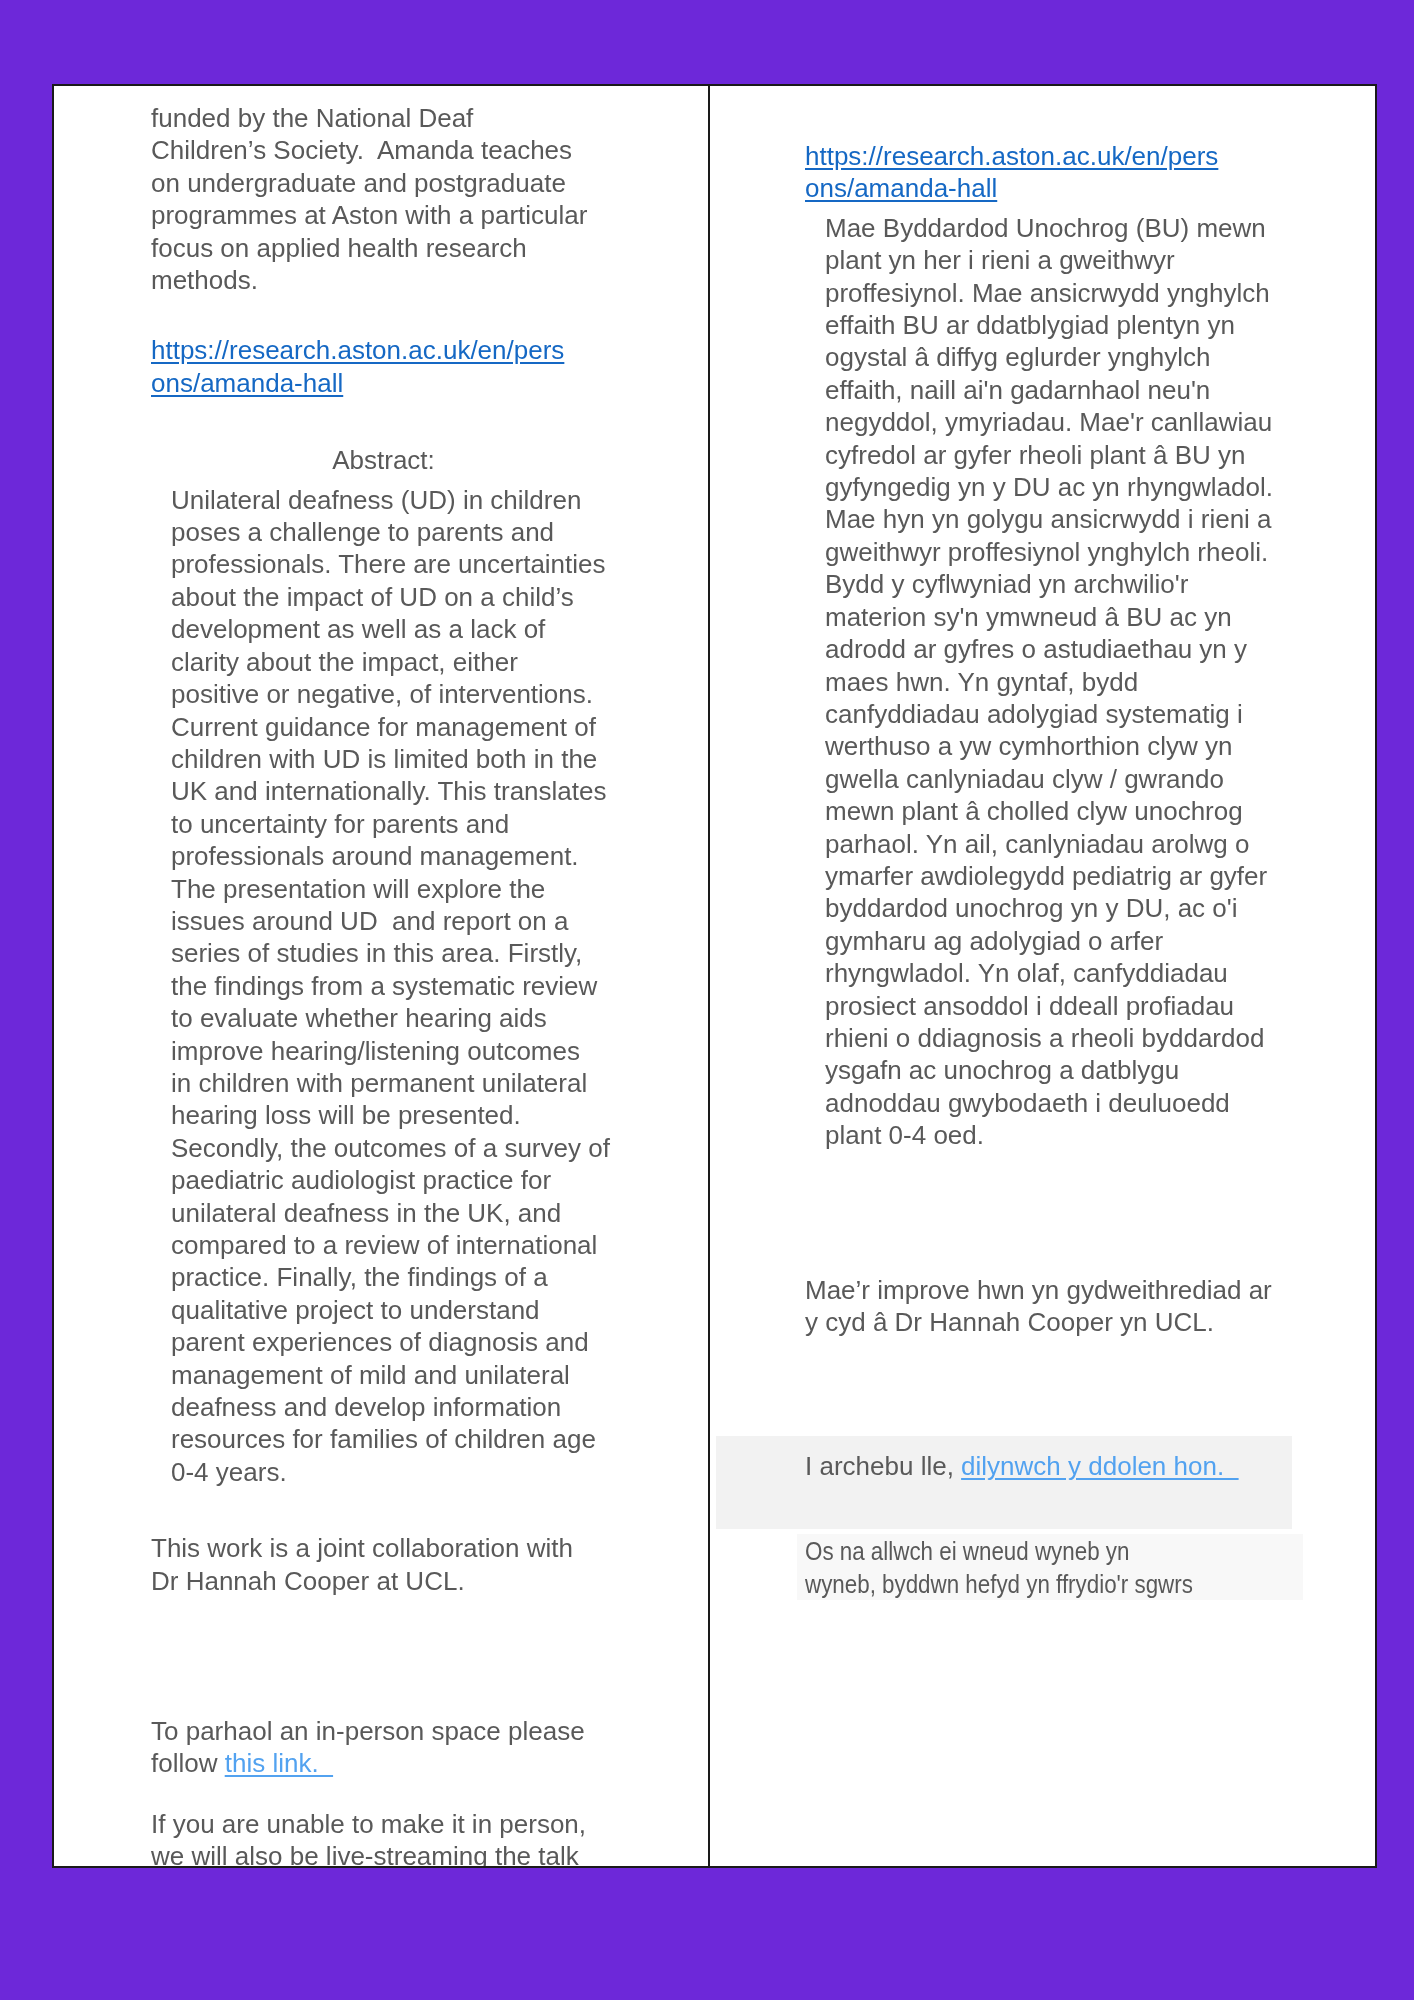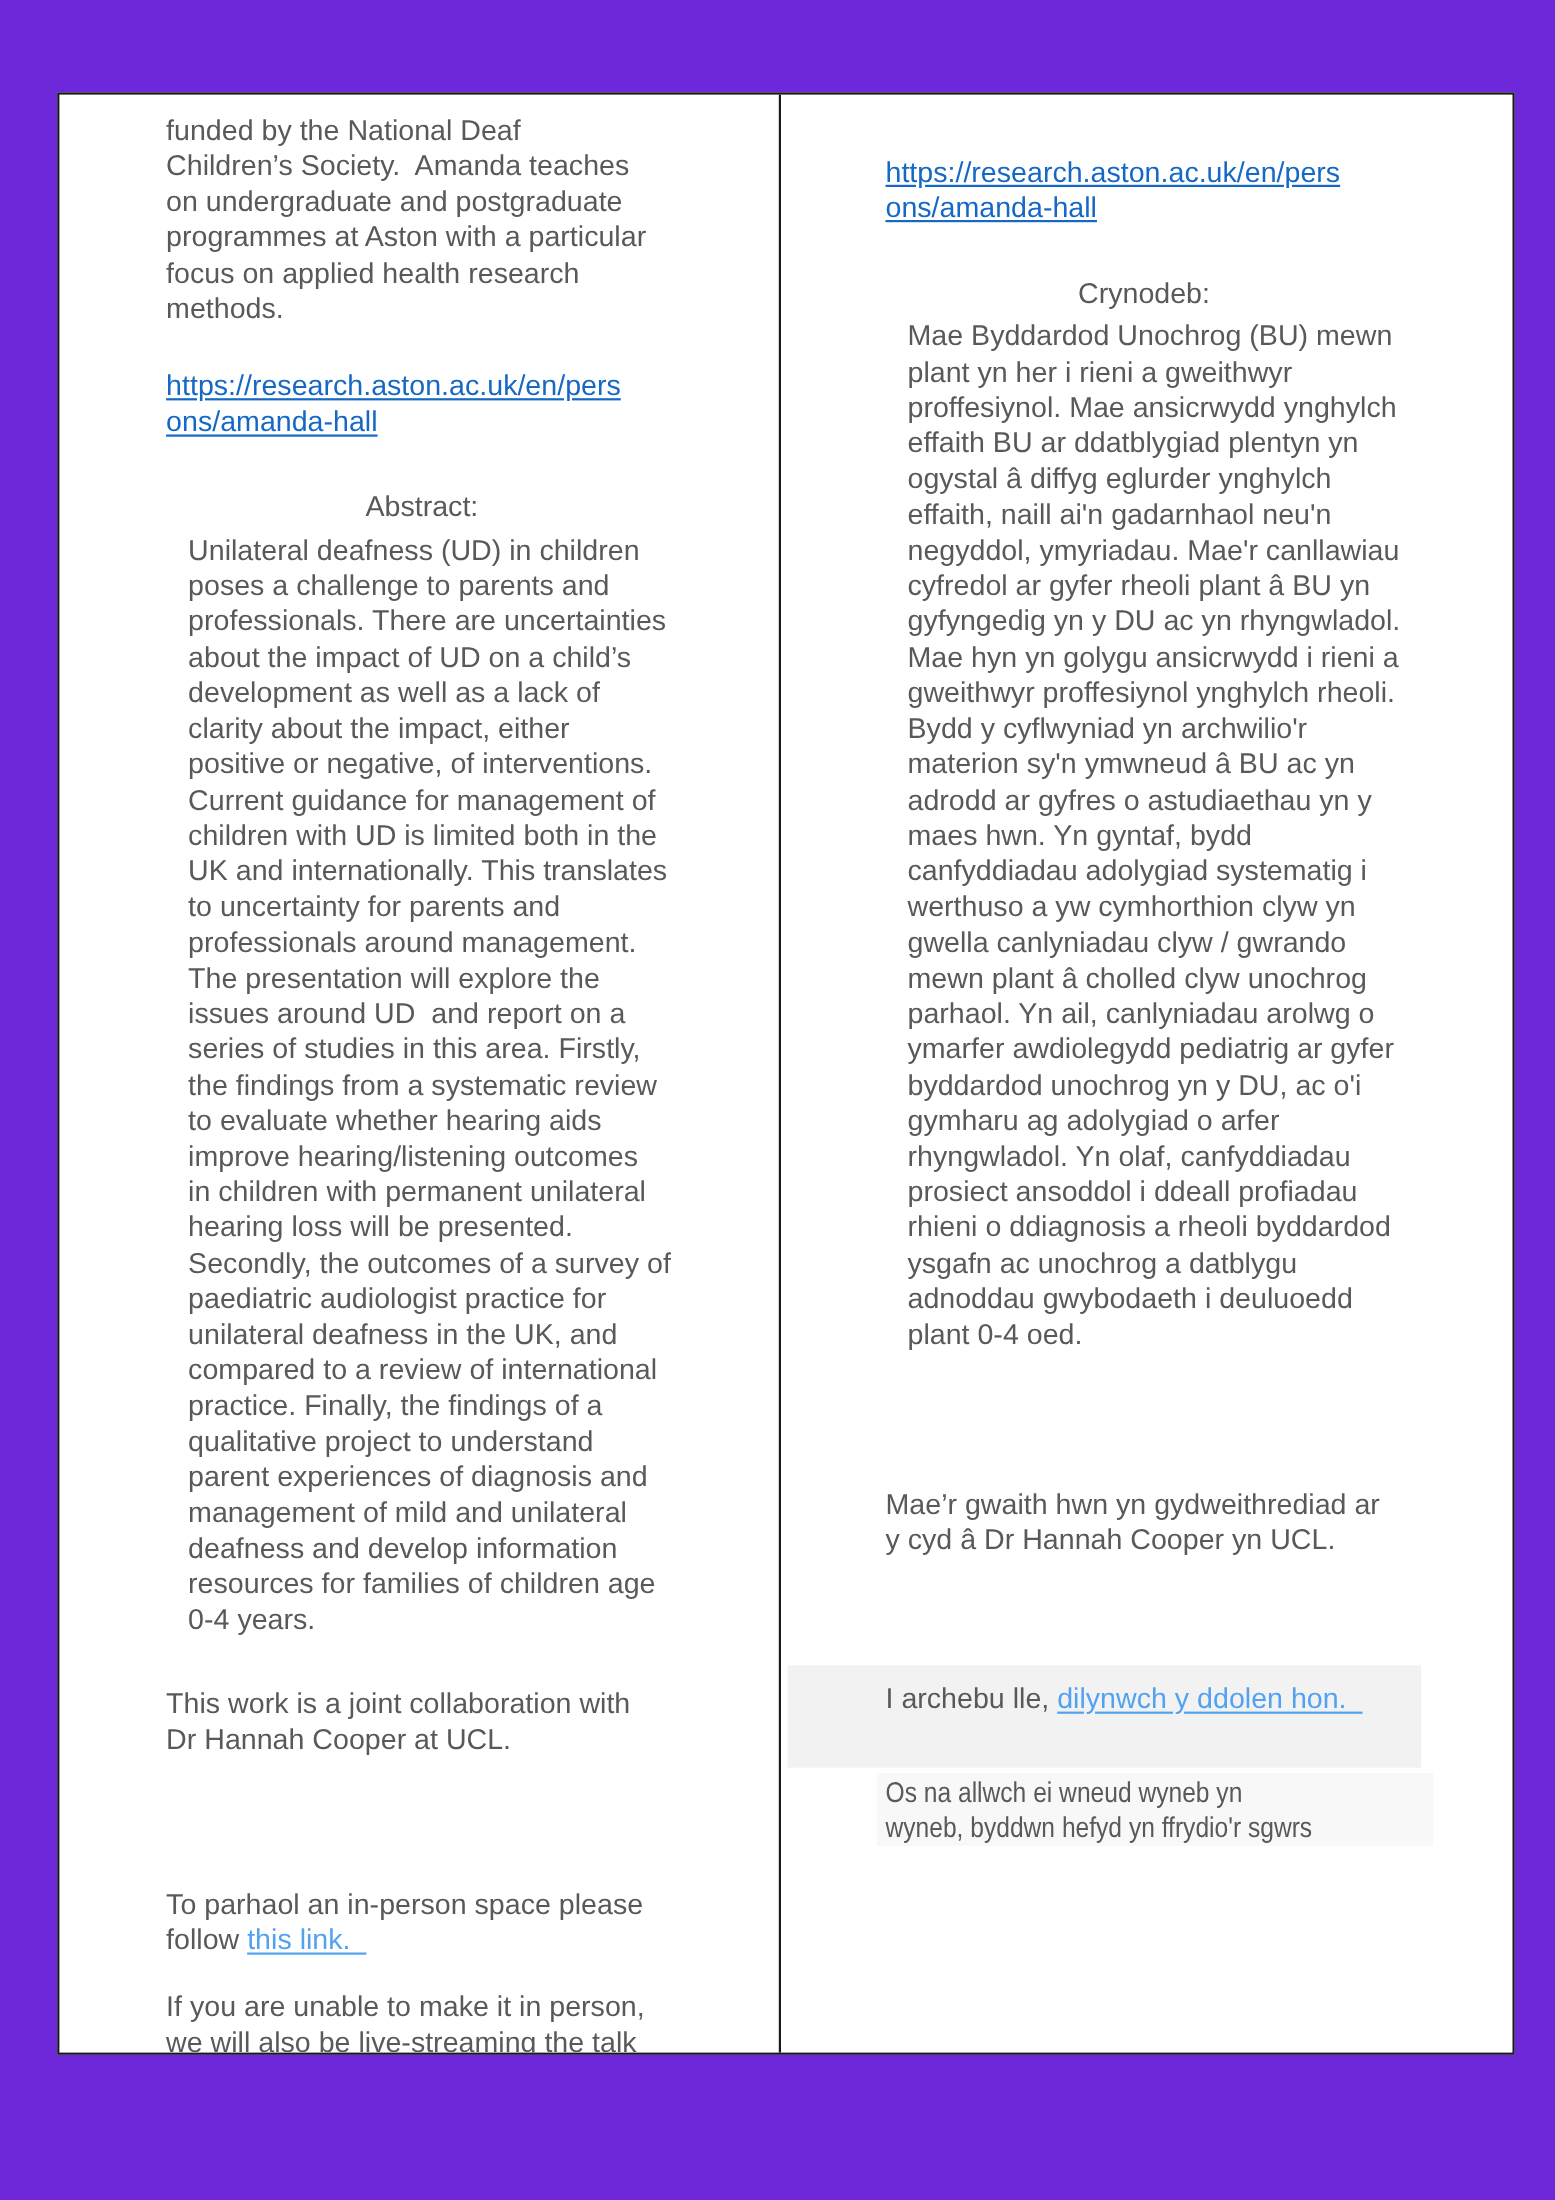--- a/index.html
+++ b/index.html
@@ -104,21 +104,20 @@
 
       <div class="block mt-stream-l lines">If you are unable to make it in person,
 we will also be live-streaming the talk</div>
     </div>
 
     <div class="cell cell-right">
 
       <div class="block mt-url lines link-dark">https://research.aston.ac.uk/en/pers
 ons/amanda-hall</div>
 
-      <div class="block mt-head">Crynodeb:</div>
 
       <div class="block mt-para lines para-abstract">Mae Byddardod Unochrog (BU) mewn
 plant yn her i rieni a gweithwyr
 proffesiynol. Mae ansicrwydd ynghylch
 effaith BU ar ddatblygiad plentyn yn
 ogystal â diffyg eglurder ynghylch
 effaith, naill ai'n gadarnhaol neu'n
 negyddol, ymyriadau. Mae'r canllawiau
 cyfredol ar gyfer rheoli plant â BU yn
 gyfyngedig yn y DU ac yn rhyngwladol.
@@ -136,21 +135,21 @@
 ymarfer awdiolegydd pediatrig ar gyfer
 byddardod unochrog yn y DU, ac o'i
 gymharu ag adolygiad o arfer
 rhyngwladol. Yn olaf, canfyddiadau
 prosiect ansoddol i ddeall profiadau
 rhieni o ddiagnosis a rheoli byddardod
 ysgafn ac unochrog a datblygu
 adnoddau gwybodaeth i deuluoedd
 plant 0-4 oed.</div>
 
-      <div class="block mt-collab-r lines">Mae’r gwaith hwn yn gydweithrediad ar
+      <div class="block mt-collab-r lines">Mae’r improve hwn yn gydweithrediad ar
 y cyd â Dr Hannah Cooper yn UCL.</div>
 
       <div class="highlight-band"><span>I archebu lle, </span><span class="link-light">dilynwch y ddolen hon.&nbsp;&nbsp;</span></div>
 
       <div class="stream-band-r">
         <div class="condensed lines">Os na allwch ei wneud wyneb yn
 wyneb, byddwn hefyd yn ffrydio'r sgwrs</div>
       </div>
     </div>
 

